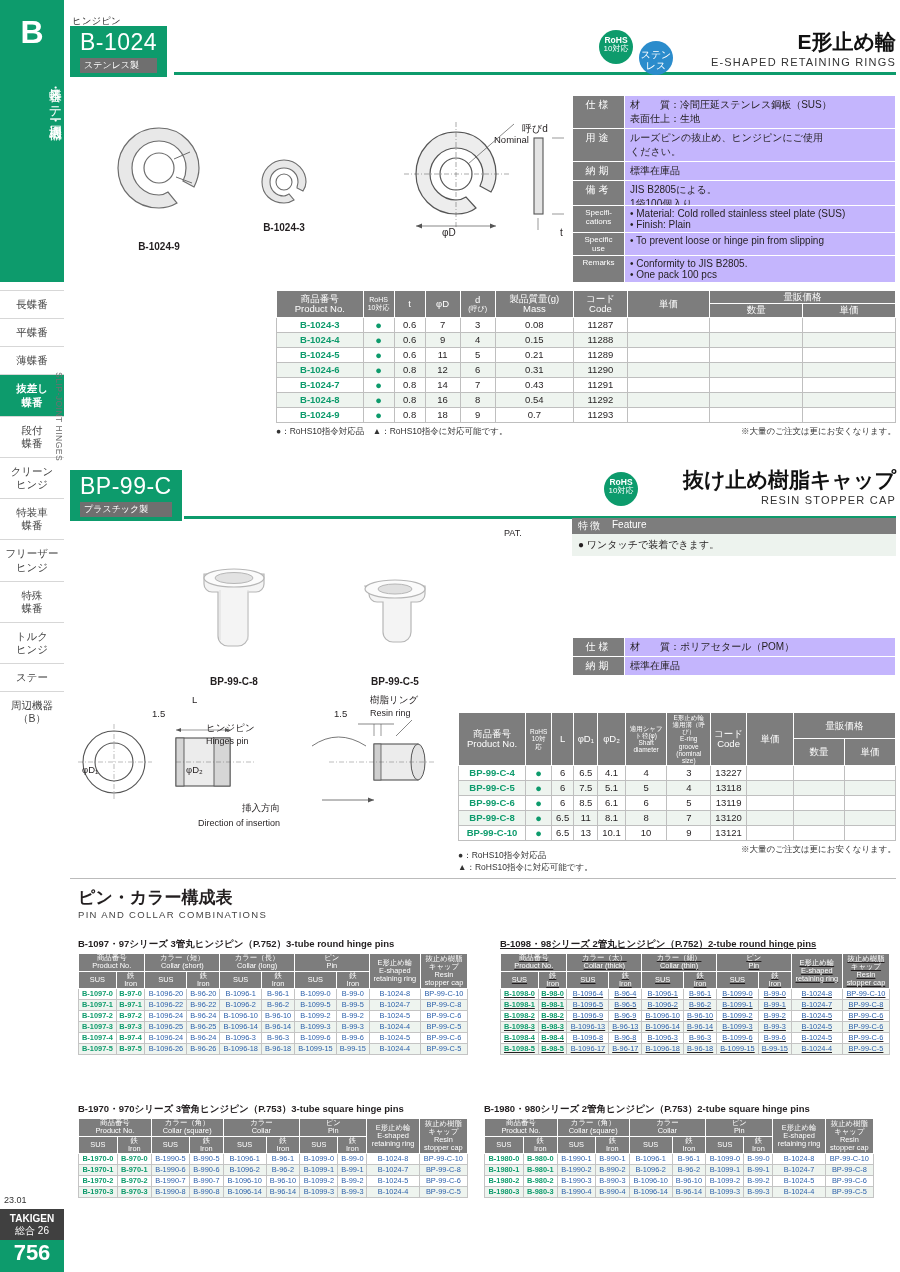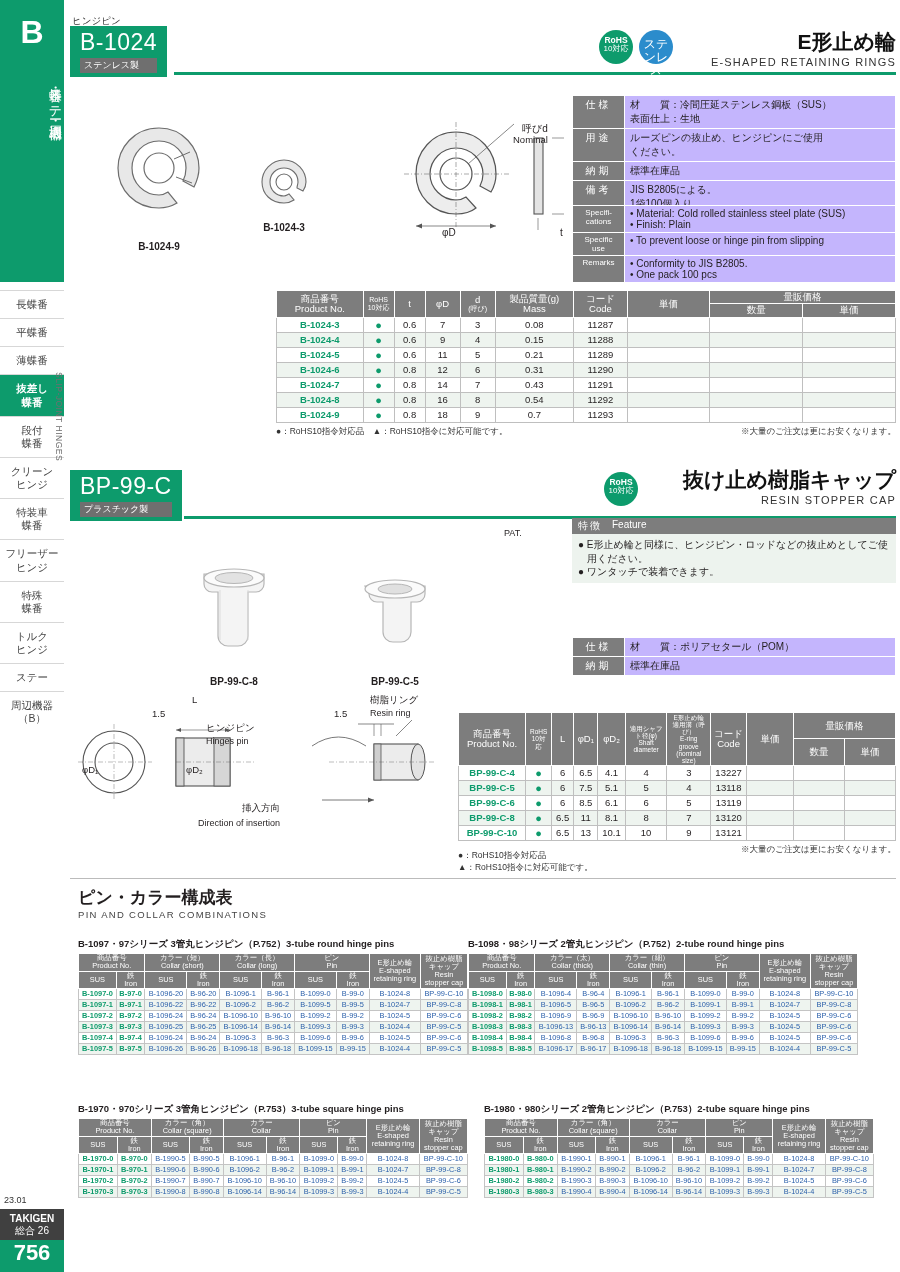--- a/index.html
+++ b/index.html
@@ -43,21 +43,21 @@
      padding:1px 4px; margin-top:2px; }
   .kana-small { font-size:9.5px; color:#333; }
 
   .title-jp { font-size:21px; font-weight:bold; color:#111; text-align:right; }
   .title-en { font-size:11px; color:#333; text-align:right; letter-spacing:1.2px; }
 
   .rohs { width:34px; height:34px; border-radius:50%; background:#0d9b6c; color:#fff;
      display:inline-block; text-align:center; font-size:8px; line-height:1.05; padding-top:6px;}
   .rohs b { font-size:8.5px; display:block; }
   .matbadge { width:34px; height:34px; border-radius:50%; background:#2b8ccc; color:#fff;
-     display:inline-block; text-align:center; font-size:12px; line-height:1.1; padding-top:8px;}
+     display:inline-block; text-align:center; font-size:10px; line-height:1.1; padding-top:8px;margin-top:11px;}
 
   
   table.spec { border-collapse:collapse; font-size:10px; }
   table.spec td { border:1px solid #fff; padding:2px 5px; vertical-align:top; }
   table.spec td.lbl { background:#7d7d7d; color:#fff; width:52px; text-align:center; letter-spacing:3px;margin-left:42px;}
   table.spec td.lbl.small { letter-spacing:0; font-size:8px; }
   table.spec td.val { background:#c4b5fd;margin-top:14px; }
 
   
   table.data { border-collapse:collapse; font-size:9.5px; }
@@ -213,21 +213,21 @@
 
       <line x1="22" y1="118" x2="102" y2="118" stroke="#555" stroke-width="0.7"></line>
       <path d="M22 118 l6 -2.5 v5 z M102 118 l-6 -2.5 v5 z" fill="#555"></path>
 
       <rect x="140" y="30" width="9" height="76" fill="#e4e4e4" stroke="#555" stroke-width="1.1"></rect>
       <line x1="144" y1="110" x2="144" y2="122" stroke="#555" stroke-width="0.6"></line>
       <line x1="158" y1="30" x2="170" y2="30" stroke="#555" stroke-width="0.6"></line>
       <line x1="158" y1="106" x2="170" y2="106" stroke="#555" stroke-width="0.6"></line>
     </svg>
     <div class="abs" style="left:112px; top:14px; font-size:10px;padding-left:16px;">呼びd</div>
-    <div class="abs" style="left:119px; top:26px; font-size:9.5px;">Nominal</div>
+    <div class="abs" style="left:100px; top:26px; font-size:9.5px;">Nominal</div>
     <div class="abs" style="left:48px; top:119px; font-size:10px;">φD</div>
     <div class="abs" style="left:166px; top:119px; font-size:10px;">t</div>
   </div>
 
   <div class="abs" style="left:508px; top:95px;">
     <table class="spec" style="width:324px;">
       <tbody id="s1-spec-jp">
           <tr>
             <td class="lbl">仕様</td>
             <td class="val">材　　質：冷間圧延ステンレス鋼板（SUS）<br>表面仕上：生地</td>
@@ -412,21 +412,20 @@
   </div>
 
   <div class="abs" style="left:440px; top:528px; font-size:9px;">PAT.</div>
 
   <div class="abs" style="left:508px; top:518px; width:324px;">
     <div style="display:flex; background:#7d7d7d; color:#fff; font-size:10px; padding:1px 6px;">
       <span style="letter-spacing:2px;">特徴</span>
       <span style="margin-left:10px;">Feature</span>
     </div>
     <div style="background:#edf3ee; padding:4px 6px; font-size:10px; line-height:1.35;" id="s2-feat-jp">
-        <div style="text-indent: -9px; padding-left: 9px;">● E形止め輪と同様に、ヒンジピン・ロッドなどの抜止めとしてご使用ください。</div>
         <div style="text-indent: -9px; padding-left: 9px;">● ワンタッチで装着できます。</div>
       </div>
   </div>
 
   <div class="abs" style="left:508px; top:637px;">
     <table class="spec" style="width:324px;">
         <tbody id="s2-spec-jp">
           <tr>
             <td class="lbl">仕様</td>
             <td class="val">材　　質：ポリアセタール（POM）</td>
@@ -712,21 +711,21 @@
               <td>B-96-18</td>
               <td>B-1099-15</td>
               <td>B-99-15</td>
               <td>B-1024-4</td>
               <td>BP-99-C-5</td>
             </tr>
           </tbody>
         </table>
       </div>
   </div>
-  <div class="abs" style="left:404px; top:938px;">
+  <div class="abs" style="left:436px; top:938px;text-decoration:underline;">
     <div class="comb-head">B-1098・98シリーズ  2管丸ヒンジピン（P.752）2-tube round hinge pins</div>
     <div id="comb1">
         <table class="comb">
           <thead>
             <tr>
               <th colspan="2">商品番号<br>Product No.</th>
               <th colspan="2">カラー（太）<br>Collar (thick)</th>
               <th colspan="2">カラー（細）<br>Collar (thin)</th>
               <th colspan="2">ピン<br>Pin</th>
               <th colspan="1" rowspan="2">E形止め輪<br>E-shaped<br>retaining ring</th>

